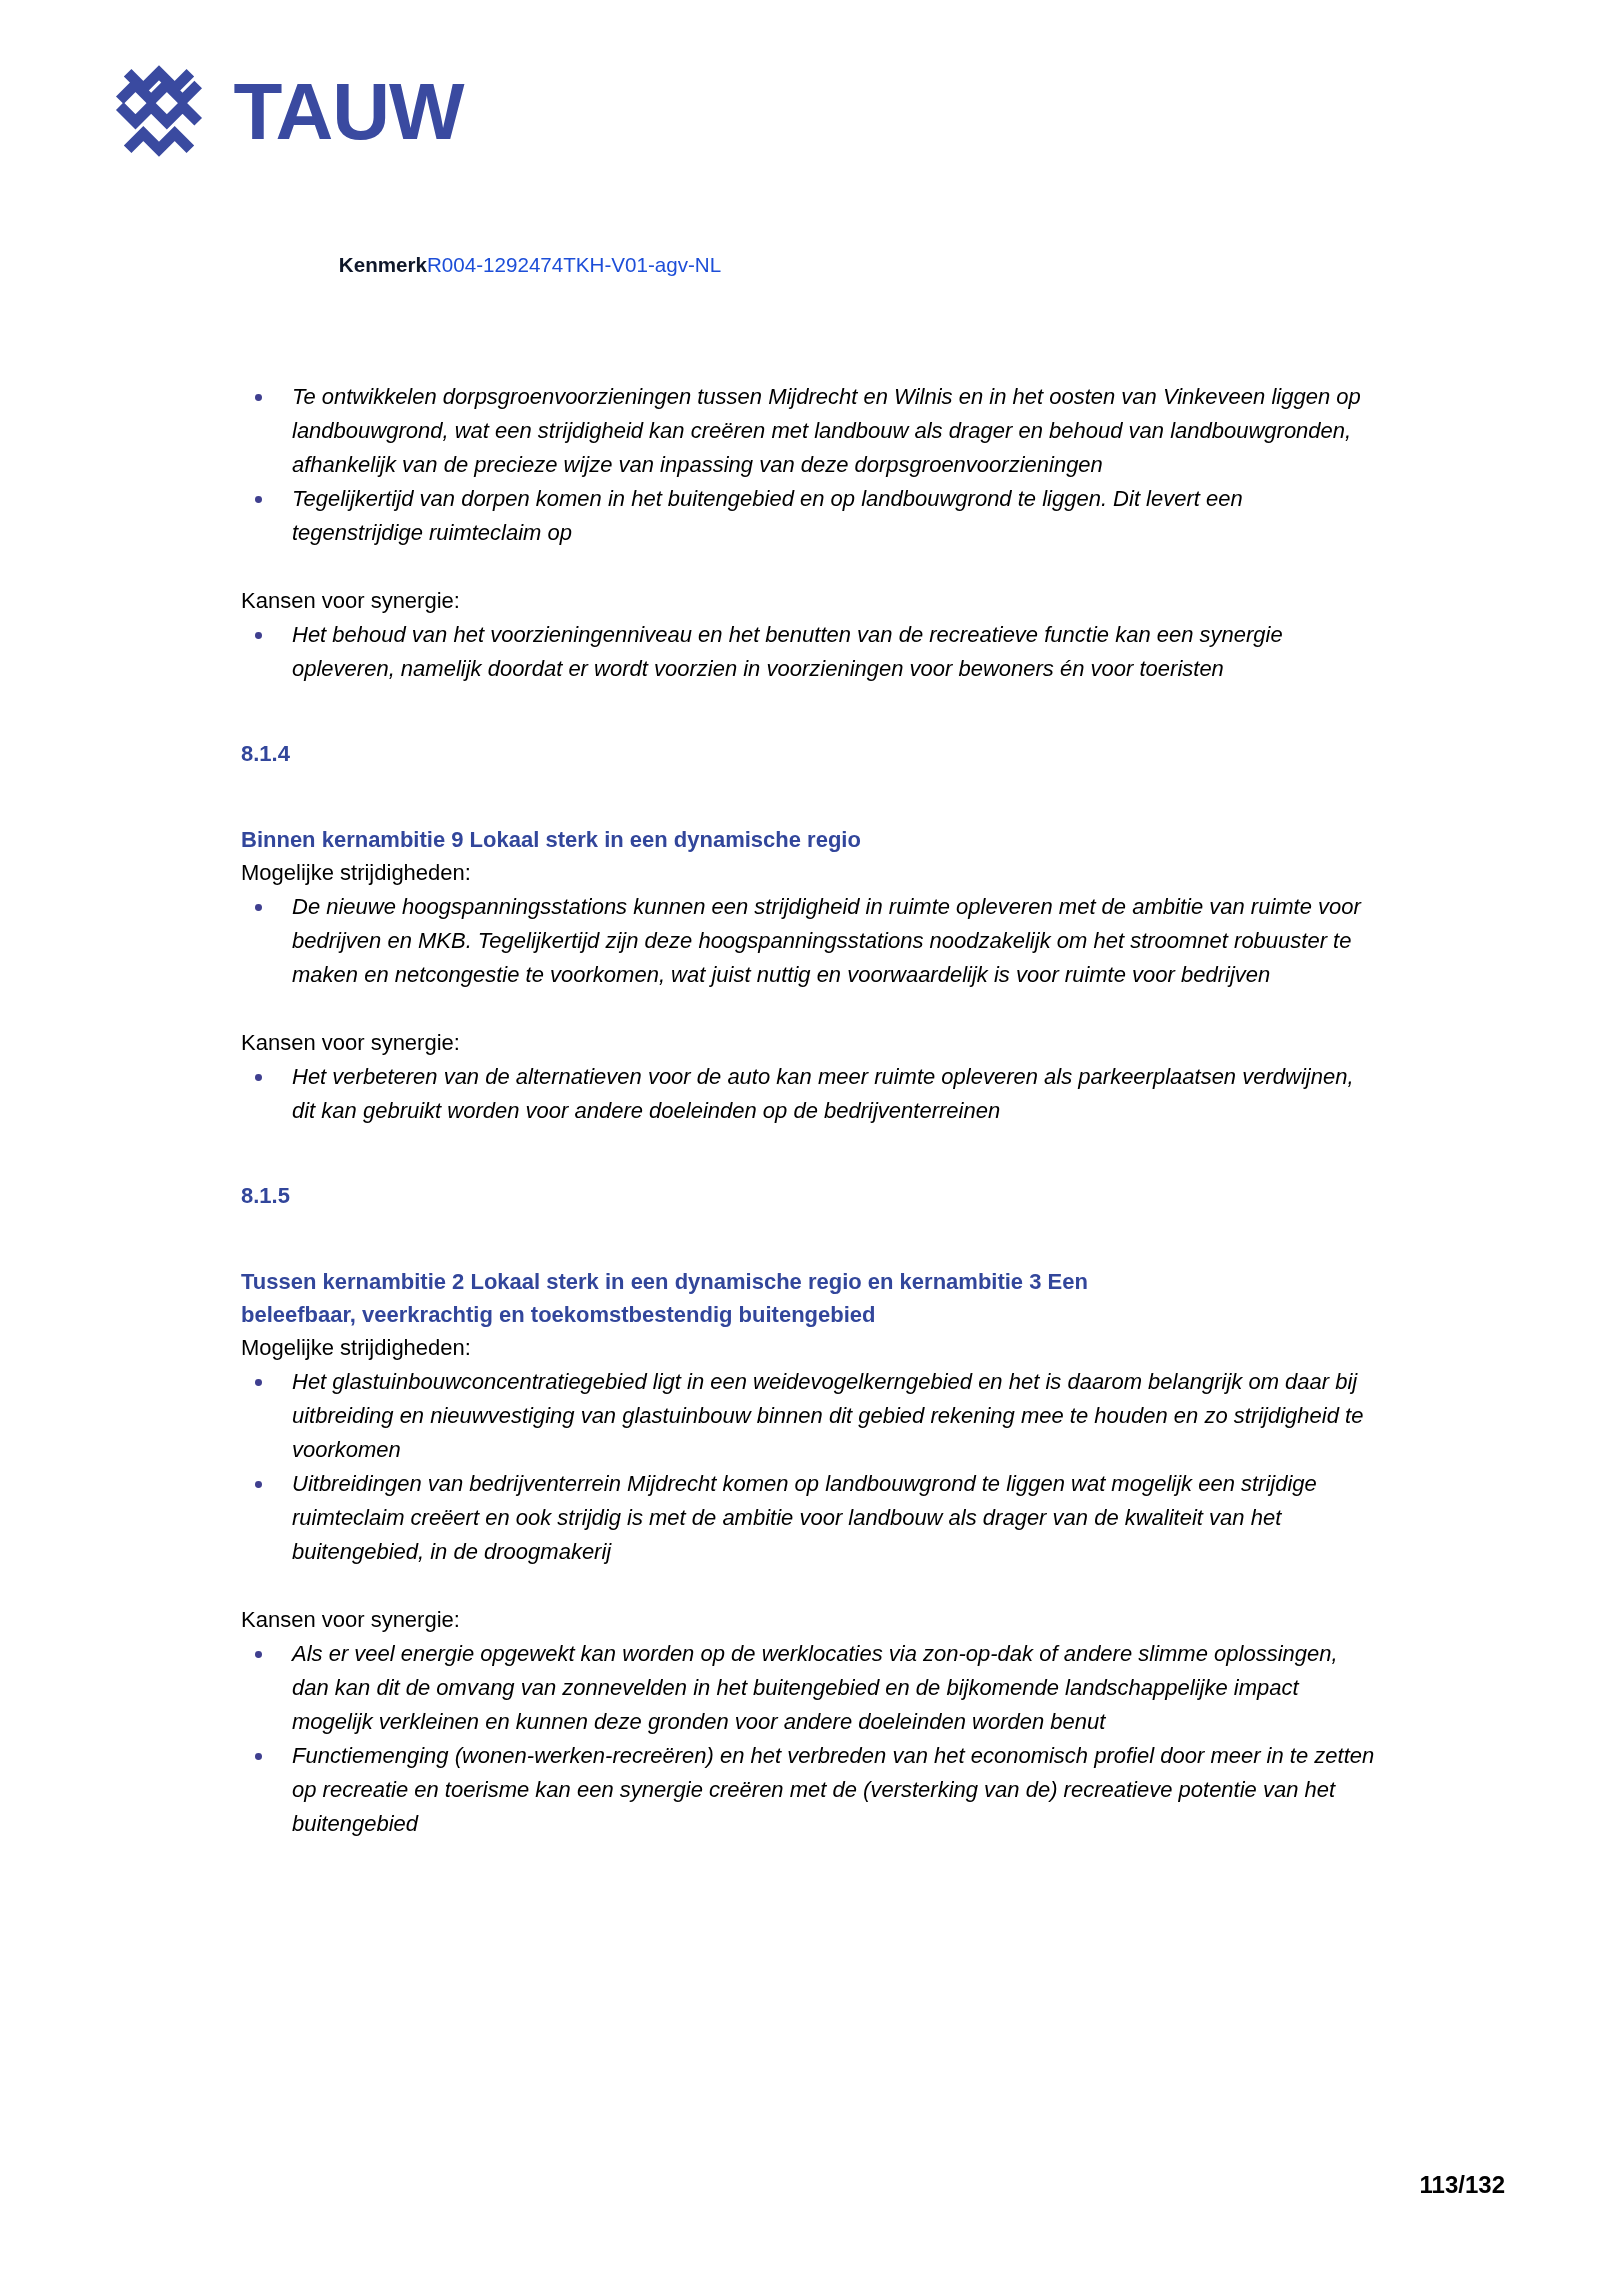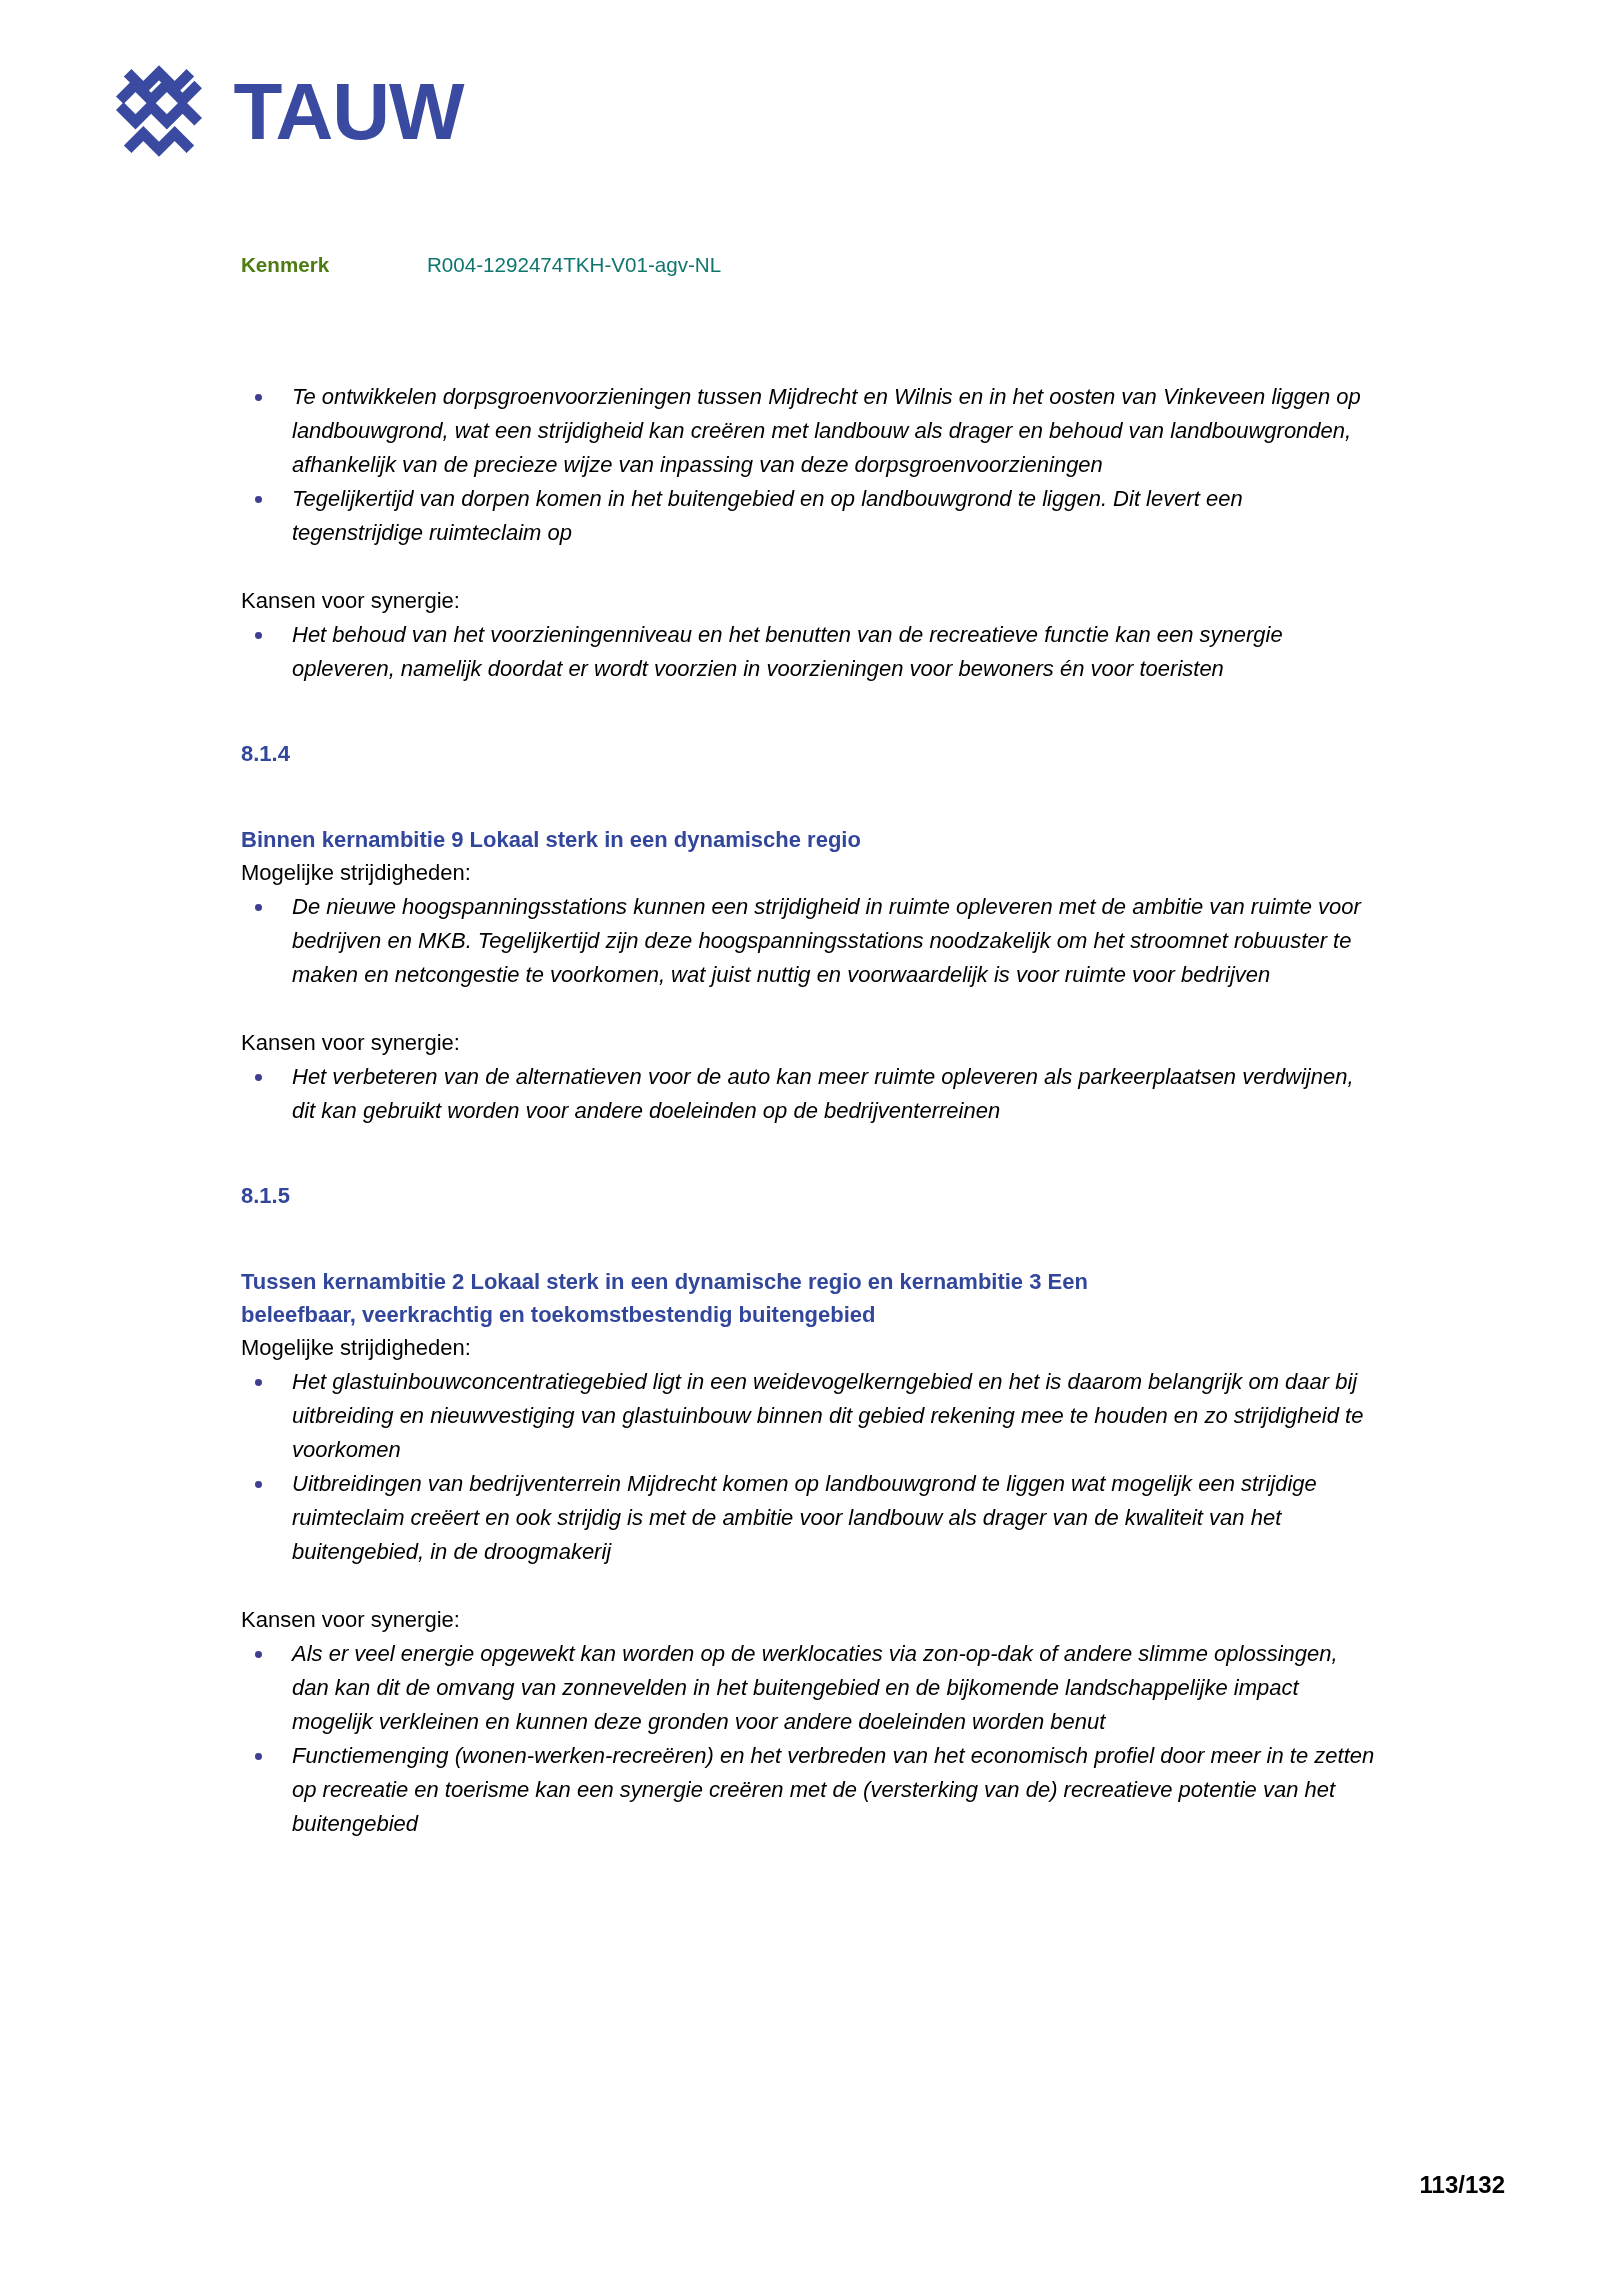--- a/index.html
+++ b/index.html
@@ -50,25 +50,26 @@
     left: 241px;
     top: 253px;
     display: flex;
     align-items: baseline;
     font-size: 20.6px;
     line-height: 1.2;
   }
   .kenmerk-label {
     font-weight: 700;
     width: 186px;
-    color: #4d7c0f;
+    color: #0f172a;
+    text-align: right;
   }
   .kenmerk-value {
     font-weight: 400;
-    color: #0f766e;
+    color: #1d4ed8;
     white-space: nowrap;
   }
 
   
   .content {
     position: absolute;
     left: 241px;
     top: 380px;
     width: 1137px;
   }

